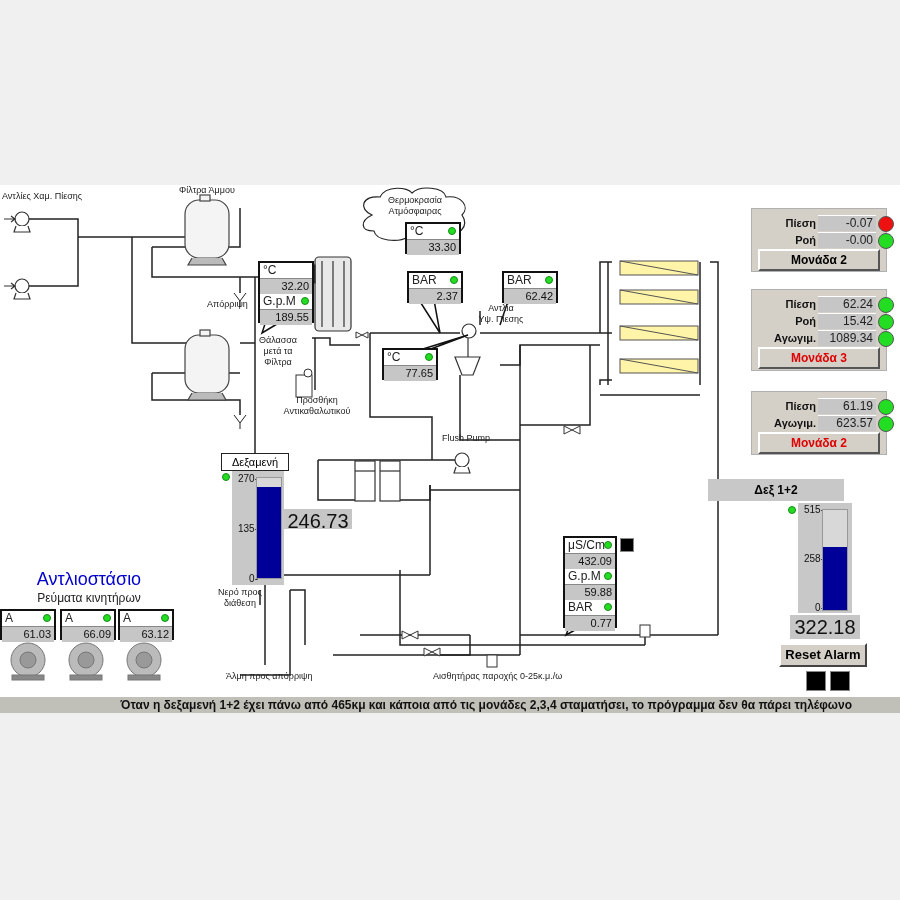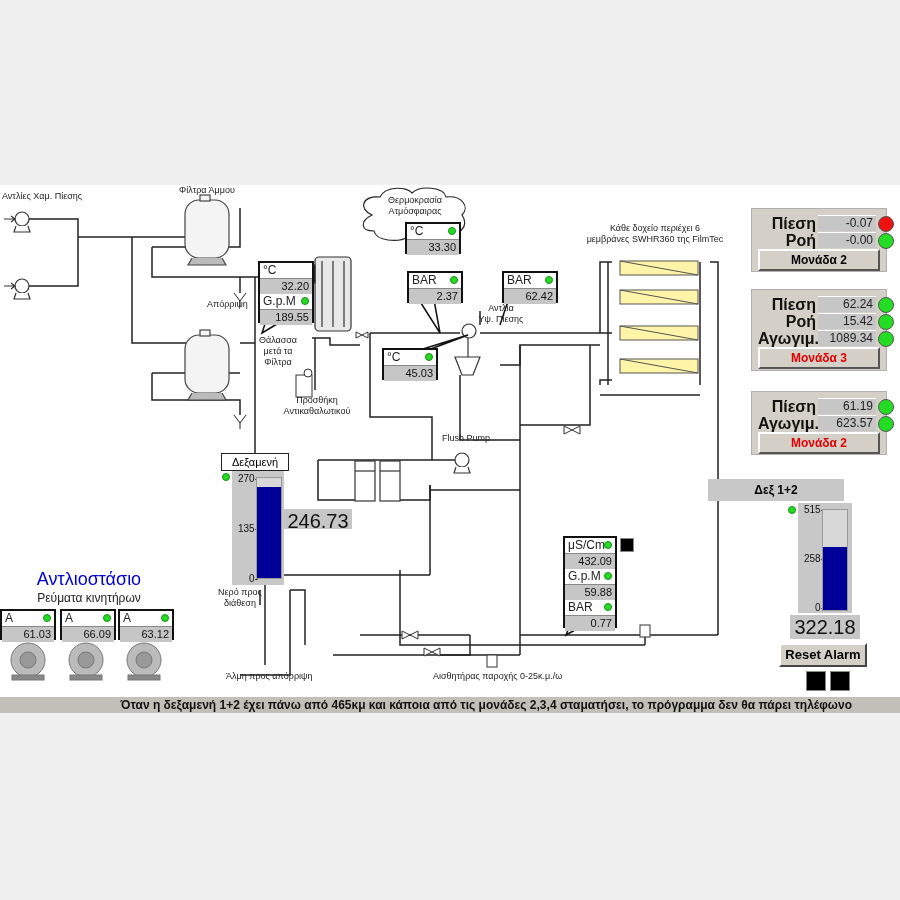--- a/index.html
+++ b/index.html
@@ -11,21 +11,21 @@
   svg.pipes{position:absolute;left:0;top:0;}
   
   .ibox{position:absolute;border:2px solid #111;background:#fff;box-sizing:border-box;}
   .ibox .unit{height:15px;position:relative;font-size:12px;color:#222;padding-left:3px;line-height:15px;background:#fff;border-bottom:1px solid #888;}
   .ibox .val{height:15px;background:#c6c6c6;font-size:11px;text-align:right;padding-right:3px;line-height:15px;color:#111;}
   .led{position:absolute;width:8px;height:8px;border-radius:50%;background:#22dd22;border:1px solid #1a8a1a;box-sizing:border-box;}
   .ibox .unit .led{right:3px;top:3px;}
   
   .panel{position:absolute;background:#d4d0c8;border:1px solid #b0b0b0;box-sizing:border-box;}
   .prow{position:absolute;left:6px;height:17px;}
-  .plabel{position:absolute;left:0;width:58px;font-size:16px;font-weight:bold;text-align:right;color:#111;line-height:17px;}
+  .plabel{position:absolute;left:0;width:58px;font-size:11px;font-weight:bold;text-align:right;color:#111;line-height:17px;}
   .pval{position:absolute;left:60px;width:58px;height:16px;background:#c6c6c6;border-top:1px solid #fff;font-size:12px;text-align:right;padding-right:3px;box-sizing:border-box;line-height:15px;color:#222;}
   .pled{position:absolute;left:120px;top:1px;width:16px;height:16px;border-radius:50%;border:1px solid #555;box-sizing:border-box;}
   .pbtn{position:absolute;left:6px;width:122px;height:22px;background:#d4d0c8;border:2px solid #555;border-top-color:#fff;border-left-color:#fff;box-sizing:border-box;font-size:12px;font-weight:bold;text-align:center;line-height:18px;}
   .ctlrow{position:absolute;left:6px;width:84px;height:22px;font-size:12px;font-weight:bold;text-align:center;line-height:22px;color:#111;}
   .ctlbtn{background:#d4d0c8;border:2px solid #444;border-top-color:#fff;border-left-color:#fff;box-sizing:border-box;line-height:18px;}
   .ctlled{position:absolute;left:92px;width:20px;height:20px;border-radius:50%;background:#000;}
   .ctlcell{position:absolute;left:88px;width:26px;height:23px;border:1px solid #fff;box-sizing:border-box;}
   
   .tank{position:absolute;background:#c8c8c8;}
   .tanktube{position:absolute;background:#d8d8d8;border:1px solid #999;box-sizing:border-box;}
@@ -206,24 +206,20 @@
     <div>Αντικαθαλωτικού</div>
   </div>
   <div class="lbl lblc" style="left:380px;top:10px;width:70px;">
     <div>Θερμοκρασία</div>
     <div>Ατμόσφαιρας</div>
   </div>
   <div class="lbl lblc" style="left:444px;top:118px;width:50px;margin-left:32px;">
     <div>Αντλία</div>
     <div>Υψ. Πίεσης</div>
   </div>
-  <div class="lbl lblc" style="left:580px;top:38px;width:150px;">
-    <div>Κάθε δοχείο περιέχει 6</div>
-    <div>μεμβράνες SWHR360 της FilmTec</div>
-  </div>
   <div class="lbl" style="left:442px;top:248px;">Flush Pump</div>
   <div class="lbl lblc" style="left:218px;top:402px;width:44px;">
     <div>Νερό προς</div>
     <div>διάθεση</div>
   </div>
   <div class="lbl" style="left:226px;top:486px;">Άλμη προς απόρριψη</div>
   <div class="lbl" style="left:433px;top:486px;">Αισθητήρας παροχής 0-25κ.μ./ω</div>
 
   <div class="ibox" style="left:258px;top:76px;width:56px;height:62px;">
     <div class="unit"><span>°C</span></div>
@@ -242,21 +238,21 @@
     <div class="val">2.37</div>
   </div>
 
   <div class="ibox" style="left:502px;top:86px;width:56px;height:32px;">
     <div class="unit"><span>BAR</span><span class="led"></span></div>
     <div class="val">62.42</div>
   </div>
 
   <div class="ibox" style="left:382px;top:163px;width:56px;height:32px;">
     <div class="unit"><span>°C</span><span class="led"></span></div>
-    <div class="val">45.03</div>
+    <div class="val">77.65</div>
   </div>
 
   <div class="ibox" style="left:563px;top:351px;width:54px;height:92px;">
     <div class="unit"><span>μS/Cm</span><span class="led"></span></div>
     <div class="val">432.09</div>
     <div class="unit"><span>G.p.M</span><span class="led"></span></div>
     <div class="val">59.88</div>
     <div class="unit"><span>BAR</span><span class="led"></span></div>
     <div class="val">0.77</div>
   </div>

